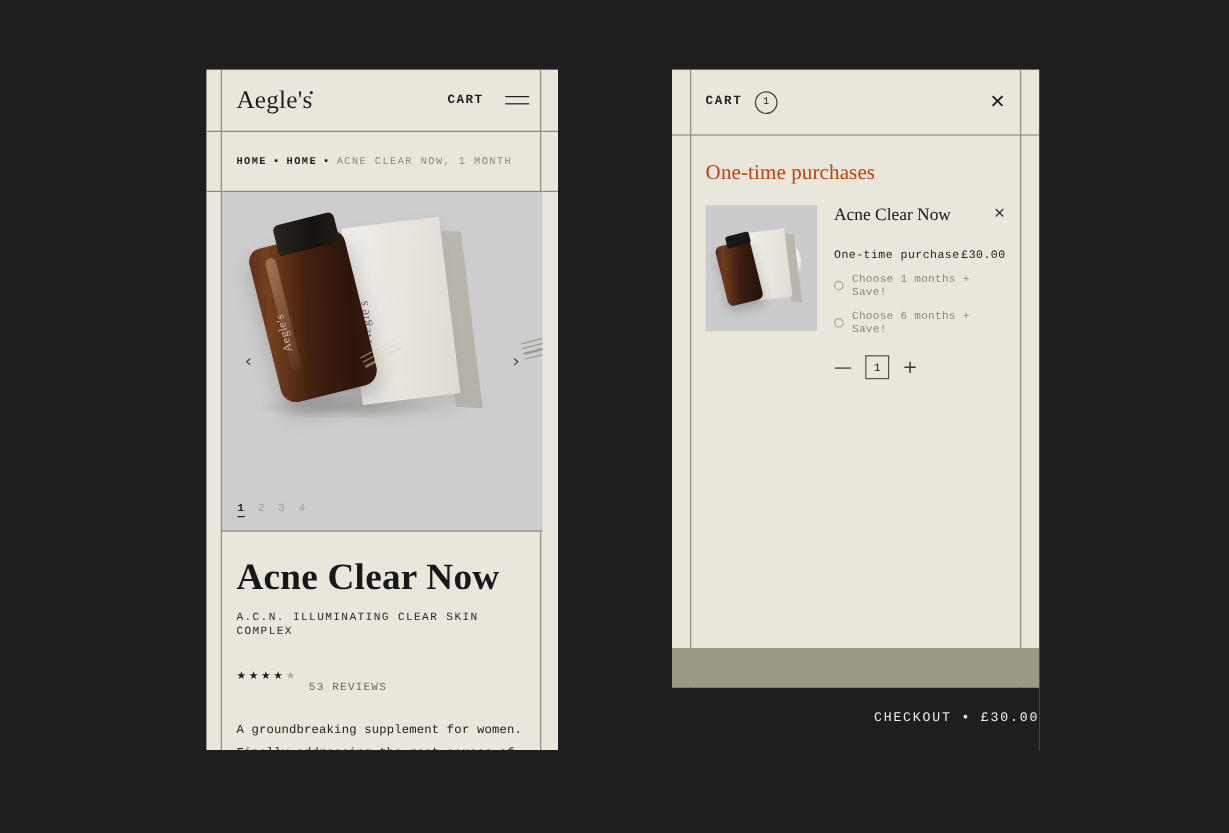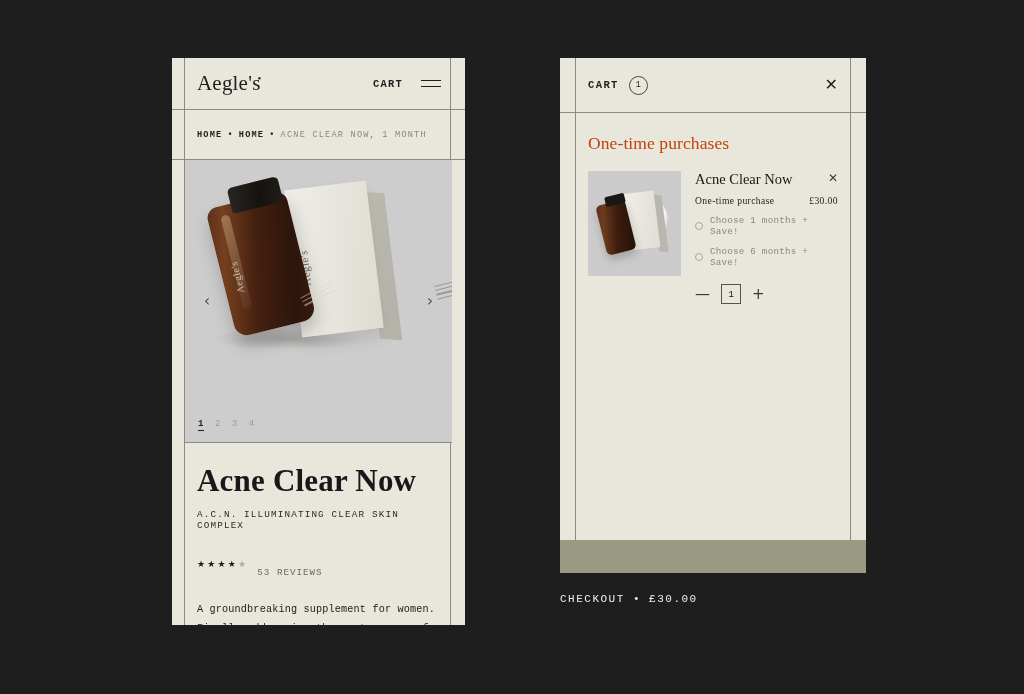--- a/index.html
+++ b/index.html
@@ -449,24 +449,24 @@
   }
   .item-remove {
     margin-left: auto;
     font-size: 12px;
     color: #3a3832;
     cursor: pointer;
     line-height: 1.3;
     font-family: "DejaVu Sans", sans-serif;
   }
   .price-row {
-    margin-top: 7px;
-    display: flex;
-    align-items: center;
-    font-family: Liberation Serif, serif;
+    margin-top: 19px;
+    display: flex;
+    align-items: center;
+    font-family: Liberation Mono, monospace;
     font-size: 9.6px;
     letter-spacing: 0.4px;
     color: #1f1e1c;
   }
   .price-row .amount { margin-left: auto; }
   .opt-row {
     margin-top: 9px;
     display: flex;
     align-items: center;
     gap: 7px;
@@ -533,21 +533,21 @@
     font-size: 8.6px;
     letter-spacing: 0.3px;
     color: #33332b;
   }
   .checkout-bar {
     position: relative;
     background: #1e1e1e;
     height: 52px;
     display: flex;
     align-items: center;
-    justify-content: flex-start;
+    justify-content: flex-end;
     cursor: pointer;
     z-index: 3;
     flex: none;
   }
   .checkout-txt {
     font-family: "Liberation Mono", monospace;
     font-size: 11px;
     letter-spacing: 1.5px;
     color: #f0eee4;
   }

